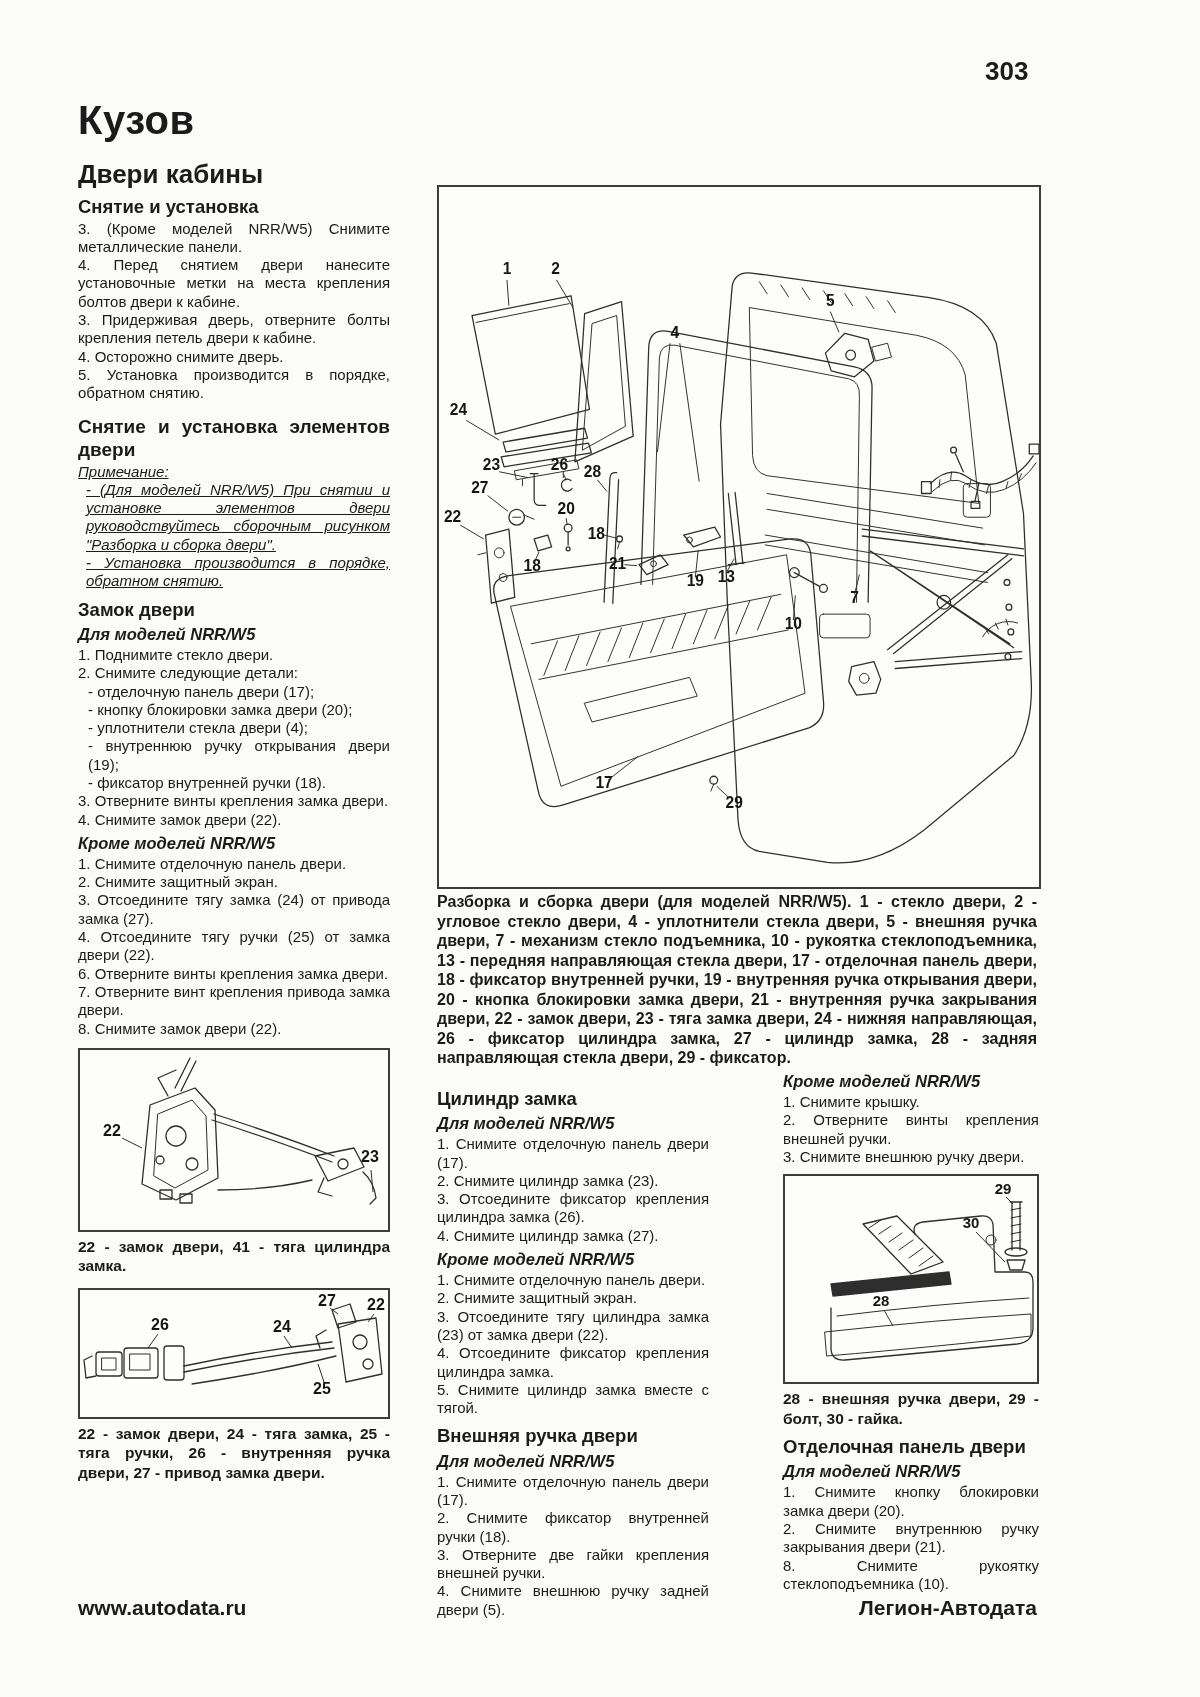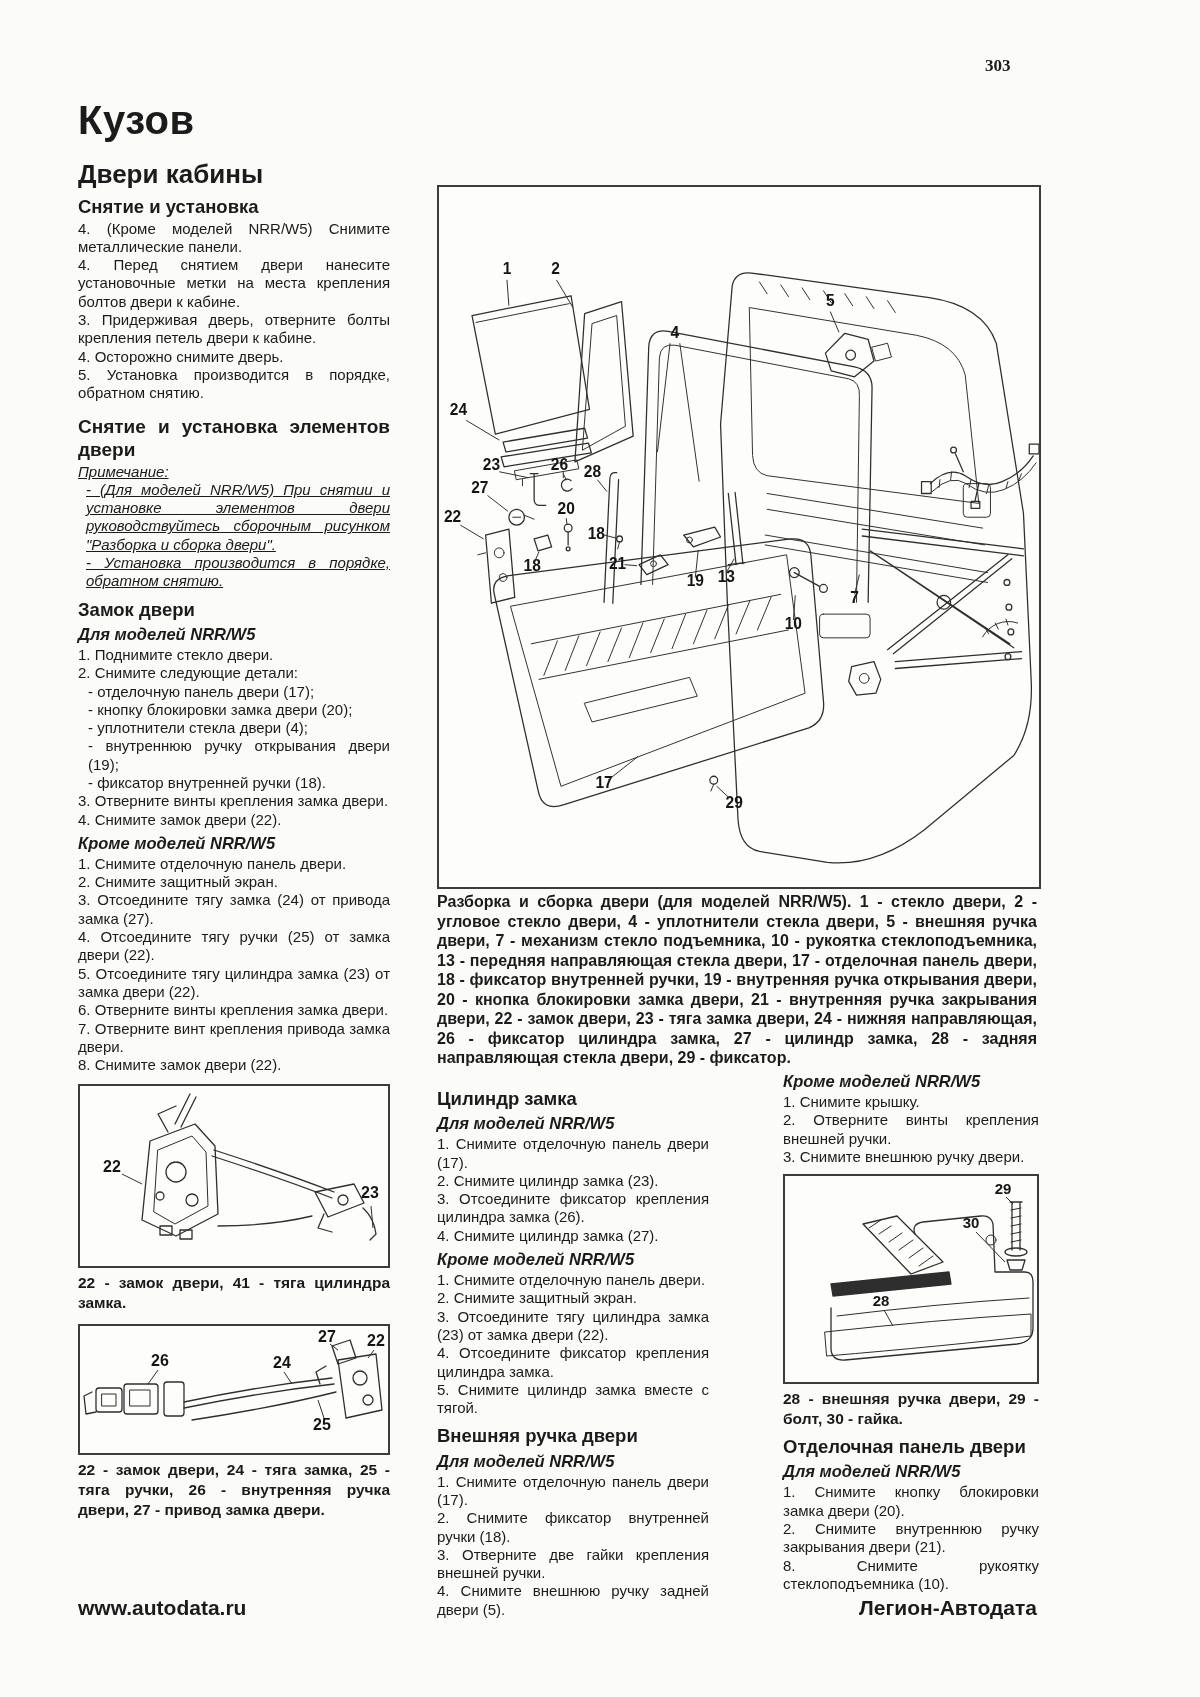--- a/index.html
+++ b/index.html
@@ -4,21 +4,21 @@
 <style>
   html,body{margin:0;padding:0;}
   body{
     width:1200px;height:1697px;position:relative;
     background:#fbfbf9;color:#1b1b1b;
     font-family:"Liberation Sans","DejaVu Sans",sans-serif;
   }
   .abs{position:absolute;}
   p{margin:0;font-size:15px;line-height:1.22;text-align:justify;}
   .col{text-align:justify;}
-  .page-num{font-size:17px;font-weight:bold;font-family:Liberation Serif, serif;}
+  .page-num{font-size:26px;font-weight:bold;}
   .title{font-size:40px;font-weight:bold;margin:0 0 18px 0;letter-spacing:.5px;}
   .h-sec{font-size:26px;font-weight:bold;margin:4px 0 6px 0;line-height:1.05;}
   .h-sub{font-size:18.5px;font-weight:bold;margin:8px 0 2px 0;line-height:1.15;}
   .h-sub.big2{font-size:19px;margin-top:12px;line-height:1.22;}
   .h-mod{font-size:16.5px;font-weight:bold;font-style:italic;margin:5px 0 2px 0;}
   .note-label{font-style:italic;text-decoration:underline;font-size:15px;}
   .note p{font-style:italic;padding-left:8px;text-decoration:underline;}
   .bullet{padding-left:10px;}
   .figure{border:2px solid #3c3c3c;background:#fdfdfc;margin-top:10px;}
   .figcap{font-weight:bold;font-size:15.5px;line-height:1.26;text-align:justify;margin-top:5px;}
@@ -33,21 +33,21 @@
 </style>
 </head>
 <body>
 
 <div class="abs page-num" style="left:985px;top:56px;">303</div>
 
 <div class="abs col" style="left:78px;top:98px;width:312px;">
   <div class="title">Кузов</div>
   <div class="h-sec">Двери кабины</div>
   <div class="h-sub">Снятие и установка</div>
-  <p>4. (Кроме моделей NRR/W5) Снимите металлические панели.</p>
+  <p>3. (Кроме моделей NRR/W5) Снимите металлические панели.</p>
   <p>4. Перед снятием двери нанесите установочные метки на места крепления болтов двери к кабине.</p>
   <p>3. Придерживая дверь, отверните болты крепления петель двери к кабине.</p>
   <p>4. Осторожно снимите дверь.</p>
   <p>5. Установка производится в порядке, обратном снятию.</p>
 
   <div class="h-sub big2">Снятие и установка элементов двери</div>
   <div class="note">
     <span class="note-label">Примечание:</span>
     <p>- (Для моделей NRR/W5) При снятии и установке элементов двери руководствуйтесь сборочным рисунком "Разборка и сборка двери".</p>
     <p>- Установка производится в порядке, обратном снятию.</p>
@@ -62,21 +62,20 @@
   <p class="bullet">- уплотнители стекла двери (4);</p>
   <p class="bullet">- внутреннюю ручку открывания двери (19);</p>
   <p class="bullet">- фиксатор внутренней ручки (18).</p>
   <p>3. Отверните винты крепления замка двери.</p>
   <p>4. Снимите замок двери (22).</p>
   <div class="h-mod">Кроме моделей NRR/W5</div>
   <p>1. Снимите отделочную панель двери.</p>
   <p>2. Снимите защитный экран.</p>
   <p>3. Отсоедините тягу замка (24) от привода замка (27).</p>
   <p>4. Отсоедините тягу ручки (25) от замка двери (22).</p>
-  <p>5. Отсоедините тягу цилиндра замка (23) от замка двери (22).</p>
   <p>6. Отверните винты крепления замка двери.</p>
   <p>7. Отверните винт крепления привода замка двери.</p>
   <p>8. Снимите замок двери (22).</p>
 
   <div class="figure" style="height:180px;">
     <svg viewBox="0 0 308 180" width="308" height="180">
       <g class="art">
         <path d="M70,55 L115,38 L135,60 L138,128 L96,150 L62,134 Z"></path>
         <path d="M78,64 L112,50 L126,66 L128,120 L95,138 L74,126 Z" class="thin"></path>
         <circle cx="96" cy="86" r="10"></circle>

